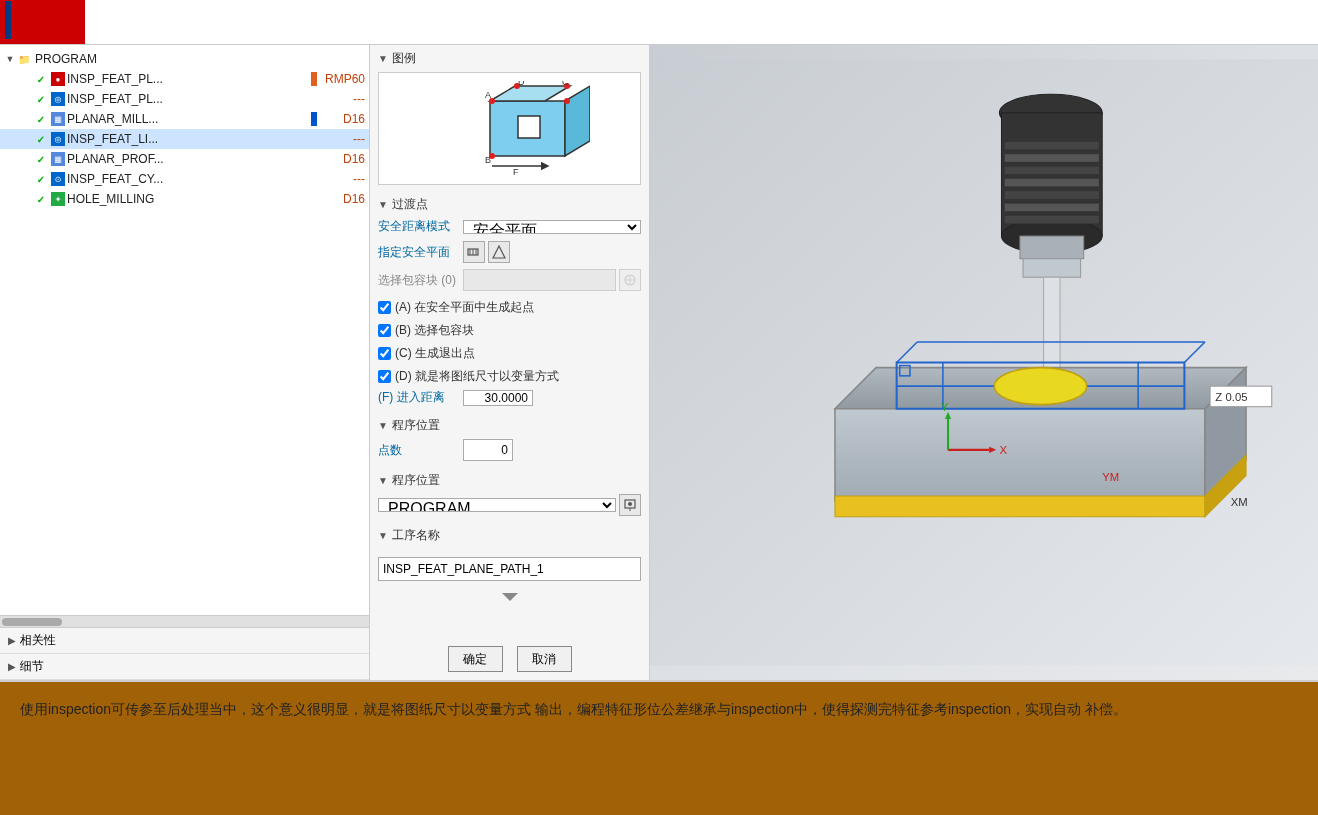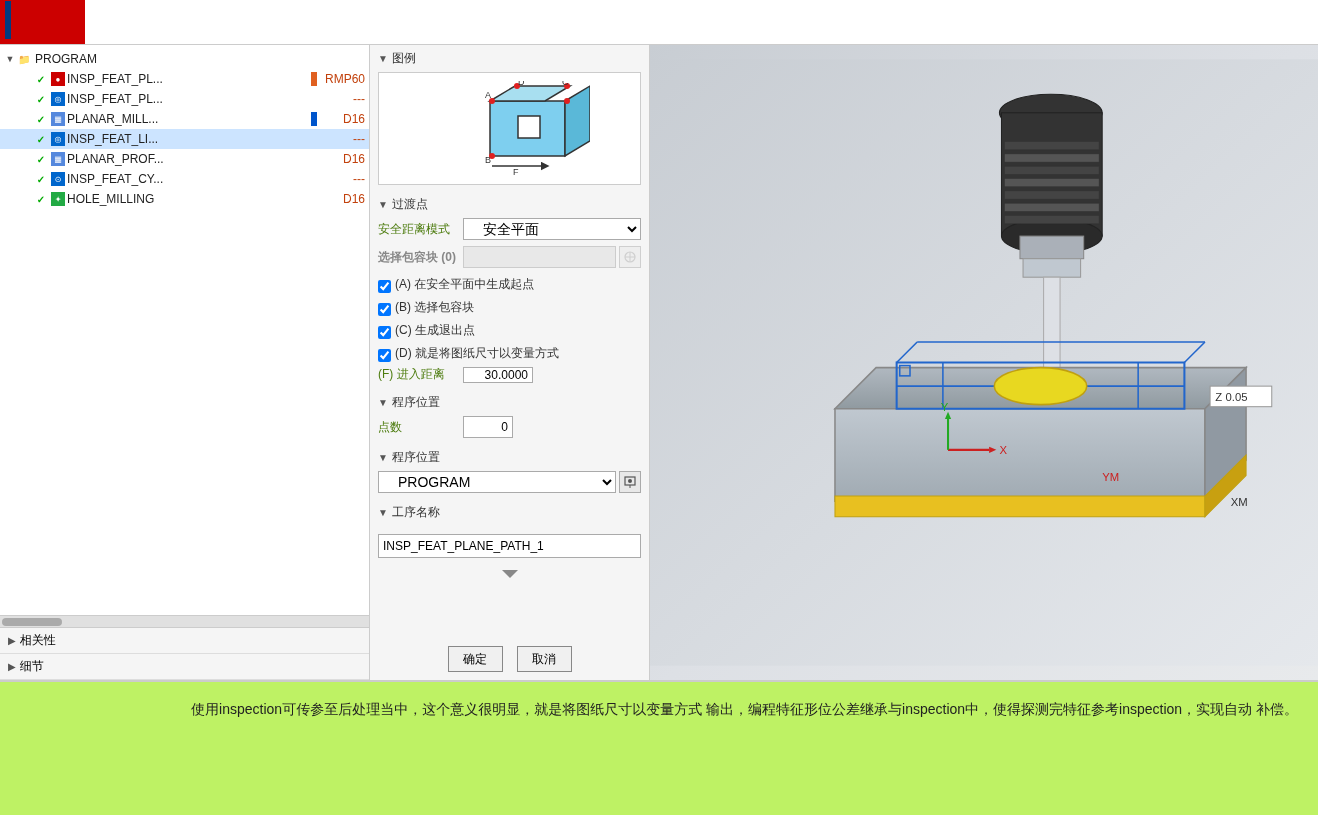--- a/index.html
+++ b/index.html
@@ -159,36 +159,36 @@
     
     .form-row {
       display: flex;
       align-items: center;
       margin-bottom: 6px;
       padding: 0 8px;
     }
     .form-label {
       width: 85px;
       font-size: 12px;
-      color: #4d7c0f;
+      color: #0369a1;
       flex-shrink: 0;
     }
     .form-control-wrap {
       flex: 1;
       display: flex;
       align-items: center;
       gap: 3px;
     }
     select.form-select {
       flex: 1;
-      height: 22px;
-      font-size: 14px;
+      height: 14px;
+      font-size: 16px;
       border: 1px solid #aaa;
       background: #fff;
-      padding: 0 15px;
+      padding: 0 5px;
     }
     .icon-btn {
       width: 22px;
       height: 22px;
       background: #e8e8e8;
       border: 1px solid #aaa;
       display: flex;
       align-items: center;
       justify-content: center;
       cursor: pointer;
@@ -202,21 +202,21 @@
       border: 1px solid #ccc;
       font-size: 12px;
       color: #888;
       padding: 0 4px;
       display: flex;
       align-items: center;
     }
 
     .checkbox-row {
       display: flex;
-      align-items: flex-end;
+      align-items: center;
       padding: 2px 8px;
       margin-bottom: 2px;
     }
     .checkbox-row input[type=checkbox] {
       margin-right: 4px;
     }
     .checkbox-label {
       font-size: 12px;
       color: #333;
     }
@@ -283,26 +283,25 @@
       width: 100%;
       height: 100%;
       background: linear-gradient(135deg, #c8cdd3 0%, #dde0e5 50%, #e8eaec 100%);
       position: relative;
     }
 
     
     .bottom-desc {
       width: 100%;
       height: 135px;
-      background: #bef264;
+      background: #a16207;
       border-top: 2px solid #ccc;
       padding: 16px 20px;
       display: flex;
       align-items: flex-start;
-      justify-content: flex-end;
     }
     .desc-text {
       font-size: 14px;
       line-height: 1.7;
       color: #222;
     }
     .scroll-triangle {
       width: 0;
       height: 0;
       border-left: 8px solid transparent;
@@ -478,23 +477,41 @@
       <span class="form-label">安全距离模式</span>
       <div class="form-control-wrap">
         <select class="form-select">
           <option>安全平面</option>
           <option>自动平面</option>
           <option>无</option>
         </select>
       </div>
     </div>
 
-
     <div class="form-row">
-      <span class="form-label" style="color:#888;font-weight:bold;">选择包容块 (0)</span>
+      <span class="form-label">指定安全平面</span>
+      <div class="form-control-wrap">
+        <div class="icon-btn" title="指定平面">
+          <svg width="14" height="14" viewBox="0 0 14 14">
+              <rect x="1" y="4" width="10" height="6" fill="none" stroke="#555" stroke-width="1.2"></rect>
+              <line x1="3" y1="4" x2="3" y2="10" stroke="#555" stroke-width="1"></line>
+              <line x1="6" y1="4" x2="6" y2="10" stroke="#555" stroke-width="1"></line>
+              <line x1="9" y1="4" x2="9" y2="10" stroke="#555" stroke-width="1"></line>
+            </svg>
+        </div>
+        <div class="icon-btn" title="选择">
+          <svg width="14" height="14" viewBox="0 0 14 14">
+              <polygon points="7,1 13,13 1,13" fill="none" stroke="#555" stroke-width="1.2"></polygon>
+            </svg>
+        </div>
+      </div>
+    </div>
+
+    <div class="form-row">
+      <span class="form-label" style="color:#888;">选择包容块 (0)</span>
       <div class="form-control-wrap">
         <div class="disabled-input"></div>
         <div class="icon-btn" style="background:#e8e8e8;opacity:0.5;">
           <svg width="14" height="14" viewBox="0 0 14 14">
               <circle cx="7" cy="7" r="5" fill="none" stroke="#aaa" stroke-width="1.2"></circle>
               <line x1="7" y1="2" x2="7" y2="12" stroke="#aaa" stroke-width="1"></line>
               <line x1="2" y1="7" x2="12" y2="7" stroke="#aaa" stroke-width="1"></line>
             </svg>
         </div>
       </div>

